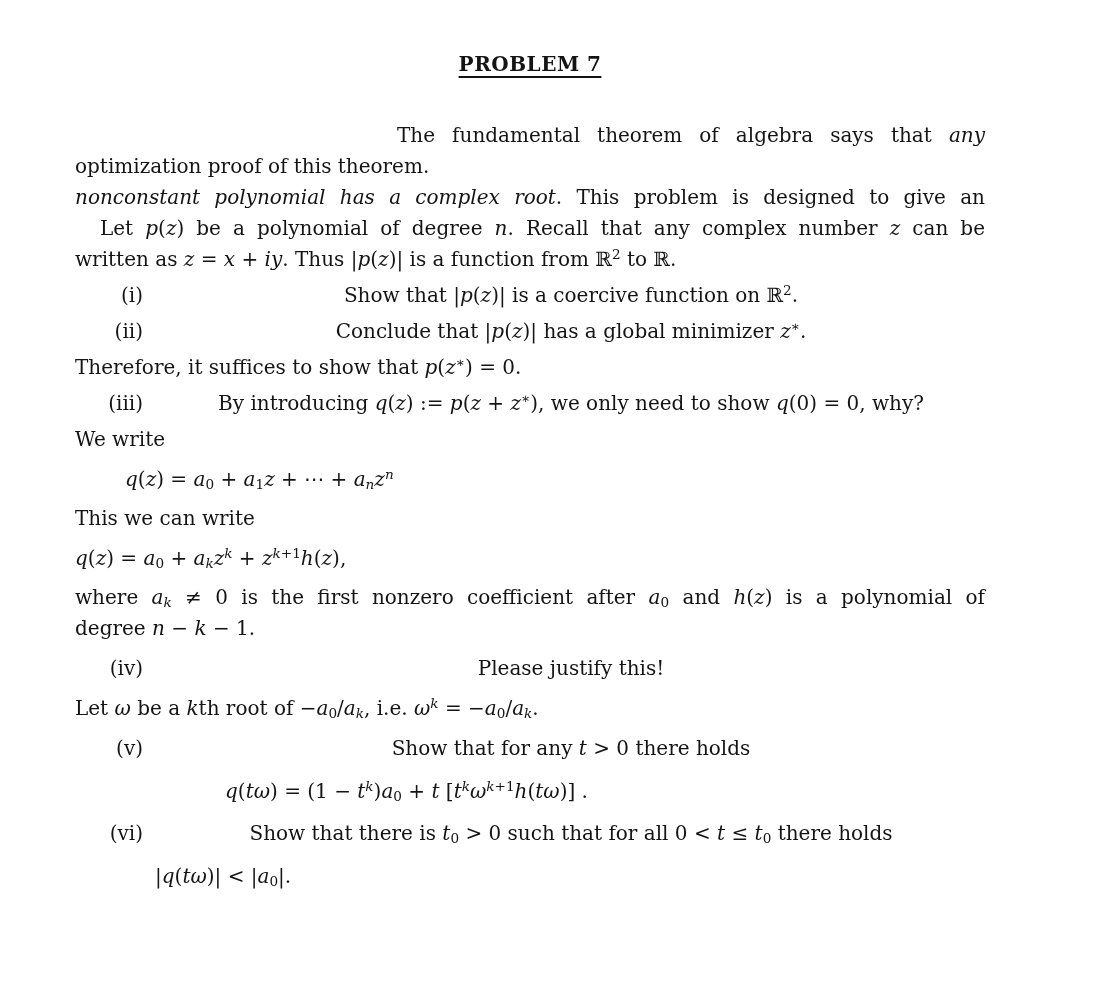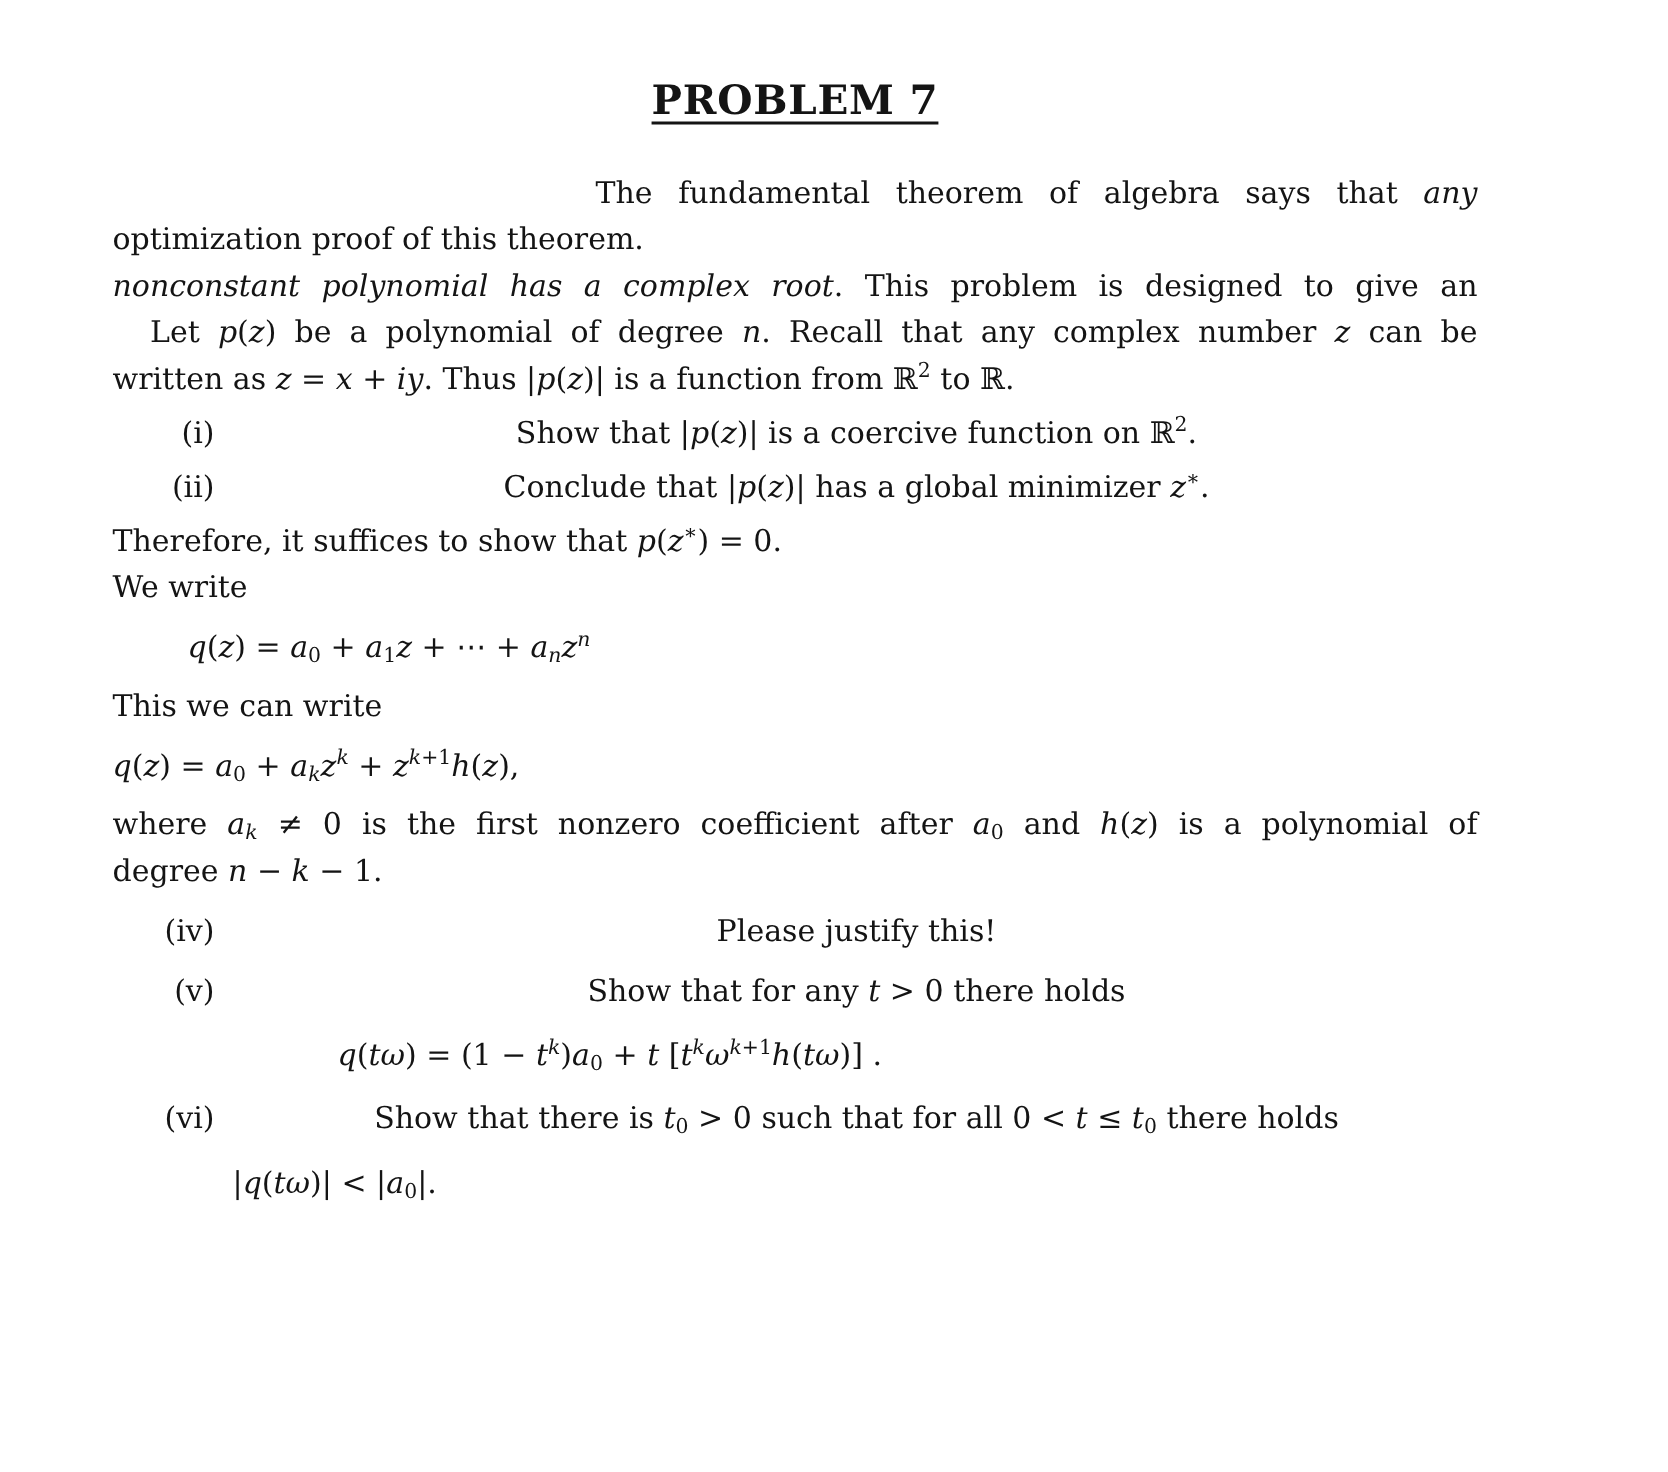--- a/index.html
+++ b/index.html
@@ -16,25 +16,25 @@
     overflow: hidden;
   }
   .page {
     box-sizing: content-box;
     width: 910px;
     padding: 52px 0 0 75px;
   }
   .title {
     text-align: center;
     font-weight: bold;
-    font-size: 27px;
+    font-size: 20px;
     letter-spacing: 0.5px;
     text-decoration: underline;
     text-underline-offset: 5px;
-    margin-bottom: 30px;
+    margin-bottom: 44px;
   }
   .line { line-height: 31px; }
   
   .jl { text-align: justify; text-align-last: justify; }
   
   .ind-big { padding-left: 322px; }
   
   .ind { text-indent: 25px; }
 
   .item {
@@ -83,37 +83,42 @@
     <span class="lbl">(i)</span>
     <span class="txt">Show that |<i>p</i>(<i>z</i>)| is a coercive function on ℝ<sup>2</sup>.</span>
   </div>
   <div class="item">
     <span class="lbl">(ii)</span>
     <span class="txt">Conclude that |<i>p</i>(<i>z</i>)| has a global minimizer <i>z</i><sup>∗</sup>.</span>
   </div>
 
   <div class="line">Therefore, it suffices to show that <i>p</i>(<i>z</i><sup>∗</sup>) = 0.</div>
 
+  <div class="item">
+    <span class="lbl">(iii)</span>
+    <span class="txt">By introducing <i>q</i>(<i>z</i>) := <i>p</i>(<i>z</i> + <i>z</i><sup>∗</sup>), we only need to show <i>q</i>(0) = 0, why?</span>
+  </div>
 
   <div class="line">We write</div>
 
   <div class="eq s1"><i>q</i>(<i>z</i>) = <i>a</i><sub>0</sub> + <i>a</i><sub>1</sub><i>z</i> + ⋯ + <i>a</i><sub><i>n</i></sub><i>z</i><sup><i>n</i></sup></div>
 
   <div class="line">This we can write</div>
 
   <div class="eq"><i>q</i>(<i>z</i>) = <i>a</i><sub>0</sub> + <i>a</i><sub><i>k</i></sub><i>z</i><sup><i>k</i></sup> + <i>z</i><sup><i>k</i>+1</sup><i>h</i>(<i>z</i>),</div>
 
   <div class="line jl">where <i>a</i><sub><i>k</i></sub> ≠ 0 is the first nonzero coefficient after <i>a</i><sub>0</sub> and <i>h</i>(<i>z</i>) is a polynomial of</div>
   <div class="line">degree <i>n</i> − <i>k</i> − 1.</div>
 
   <div class="item sp-v">
     <span class="lbl">(iv)</span>
     <span class="txt">Please justify this!</span>
   </div>
 
+  <div class="line sp-v">Let <i>ω</i> be a <i>k</i>th root of −<i>a</i><sub>0</sub>/<i>a</i><sub><i>k</i></sub>, i.e. <i>ω</i><sup><i>k</i></sup> = −<i>a</i><sub>0</sub>/<i>a</i><sub><i>k</i></sub>.</div>
 
   <div class="item sp-v">
     <span class="lbl">(v)</span>
     <span class="txt">Show that for any <i>t</i> &gt; 0 there holds</span>
   </div>
 
   <div class="eq s3"><i>q</i>(<i>tω</i>) = (1 − <i>t</i><sup><i>k</i></sup>)<i>a</i><sub>0</sub> + <i>t</i> [<i>t</i><sup><i>k</i></sup><i>ω</i><sup><i>k</i>+1</sup><i>h</i>(<i>tω</i>)] .</div>
 
   <div class="item sp-v">
     <span class="lbl">(vi)</span>

